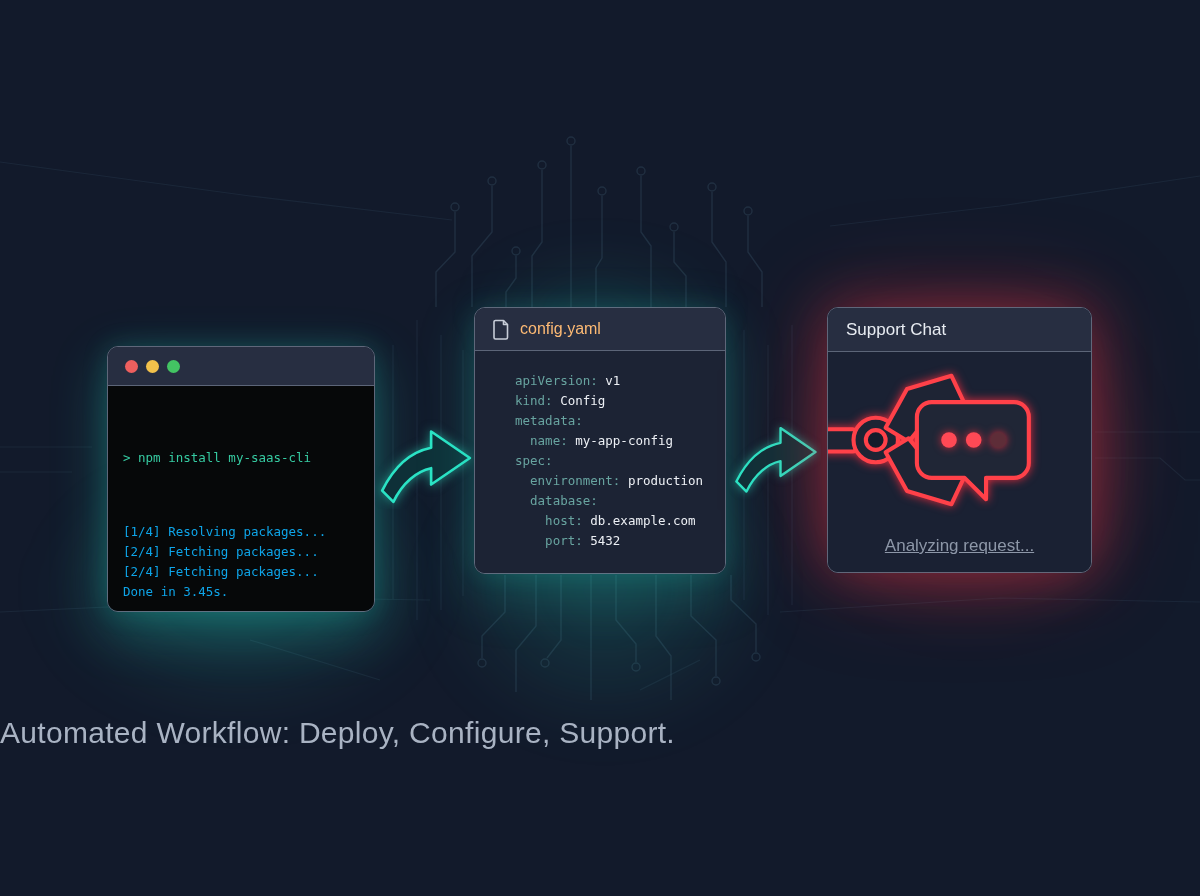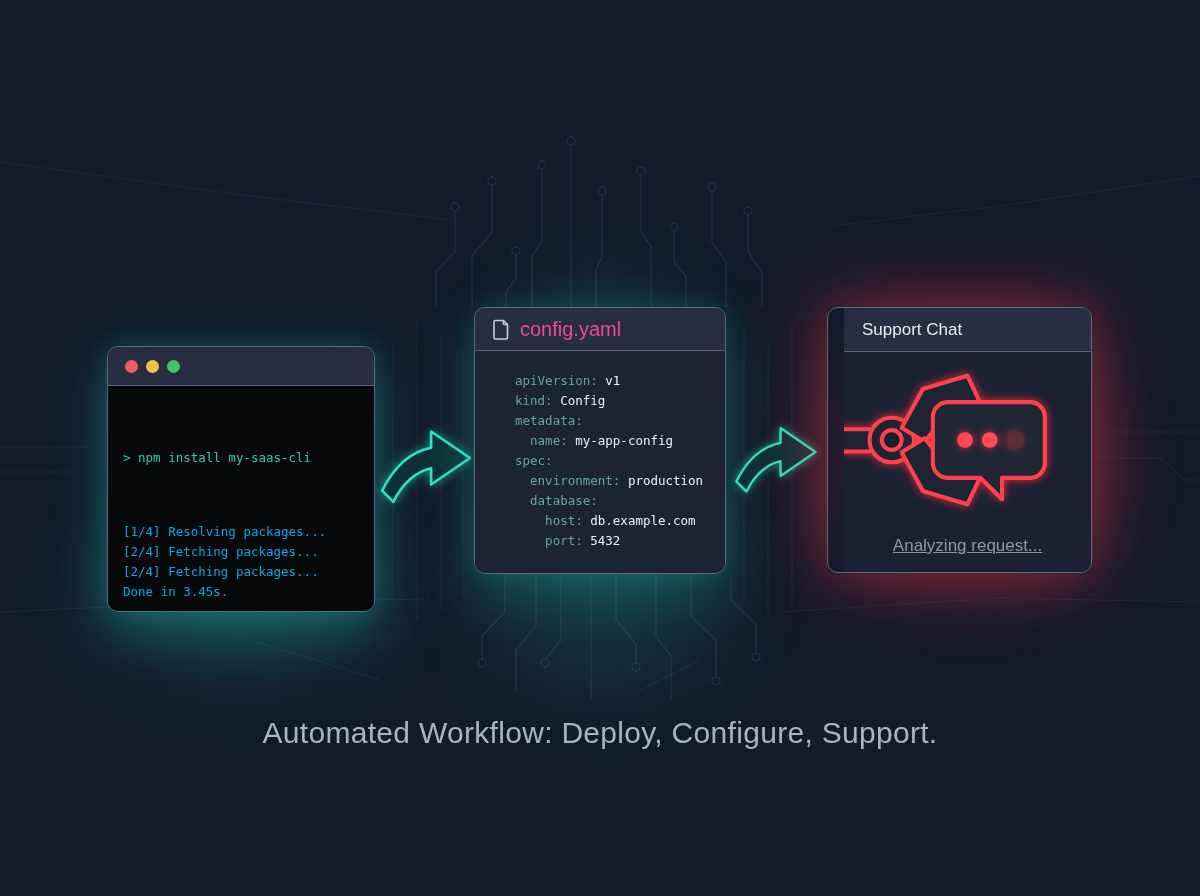--- a/index.html
+++ b/index.html
@@ -45,49 +45,49 @@
     font-family:"DejaVu Sans Mono", monospace; font-size:12.5px; line-height:20px;
     white-space:pre;
   }
   .t-cmd   { color:#36cba2; margin-bottom:14px; }
   .t-out   { color:#0ea5e9; }
 
   
   .config { left:474px; top:307px; width:252px; height:267px;
     box-shadow:0 18px 55px rgba(34,211,190,.26), 0 0 24px rgba(34,211,190,.14); }
   .config .panel-header { height:43px; padding-left:18px; gap:10px; }
-  .file-title { color:#ec4899; font-size:20px;text-align:right; }
+  .file-title { color:#fdba74; font-size:16px;text-align:right; }
   .config-body {
     background:#1c2334; height:224px; padding:20px 0 0 40px;
     font-family:"DejaVu Sans Mono", monospace; font-size:12.5px; line-height:20px;
     white-space:pre;
   }
   .yaml-key { color:#68a4a0; }
   .yaml-val { color:#edf0f5; }
 
   
   .support { left:827px; top:307px; width:265px; height:266px;
-    box-shadow:0 0 55px rgba(255,56,70,.38), 0 0 110px rgba(255,56,70,.22);padding-left:16px; }
+    box-shadow:0 0 55px rgba(255,56,70,.38), 0 0 110px rgba(255,56,70,.22); }
   .support .panel-header { height:44px; padding-left:18px; }
   .support-title { color:#e8ecf2; font-size:17px; font-weight:500; }
   .support-body { background:#1a2133; height:222px; position:relative; }
   .claw-svg { position:absolute; left:0; top:8px; }
   .support-status {
     position:absolute; left:0; right:0; bottom:18px; text-align:center;
     color:#8d97a8; font-size:17px;text-decoration:underline;
   }
 
   
   .arrow { position:absolute; }
   .arrow-1 { left:374px; top:407px; }
   .arrow-2 { left:729px; top:404px; }
 
   
   .caption {
-    position:absolute; left:0; right:0; top:716px; text-align:center;
+    position:absolute; left:0; right:0; top:716px; text-align:left;
     color:#a9b3c3; font-size:30px; font-weight:400; letter-spacing:.3px;
   }
 </style>
 </head>
 <body>
 
 <div class="stage">
 
   <svg id="circuit" width="1200" height="896" viewBox="0 0 1200 896">
     <g stroke="#2c4053" stroke-width="1.4" fill="none" opacity="0.55" stroke-linejoin="round">

